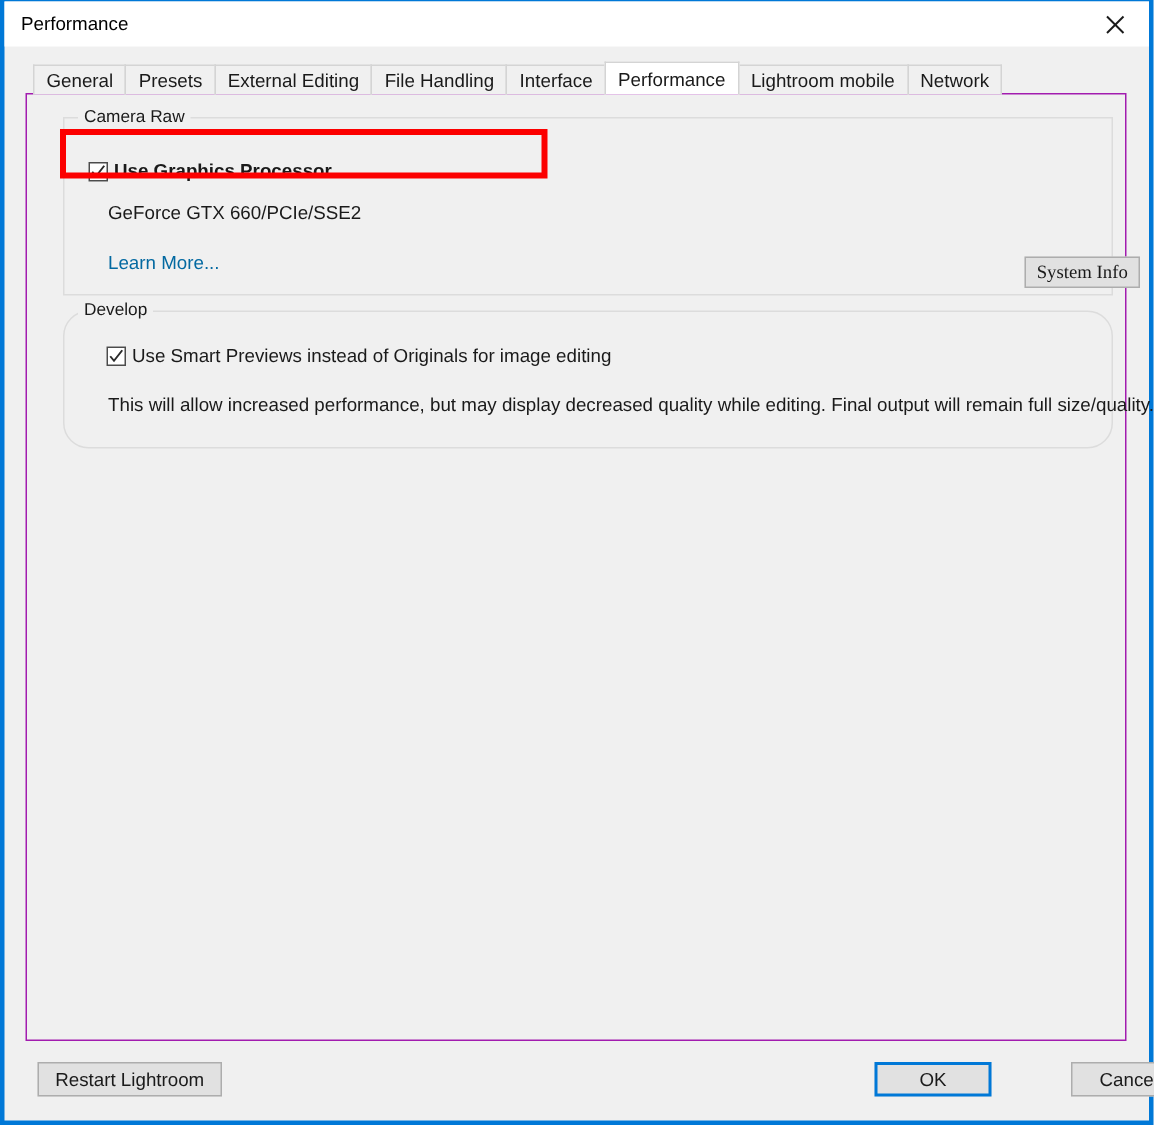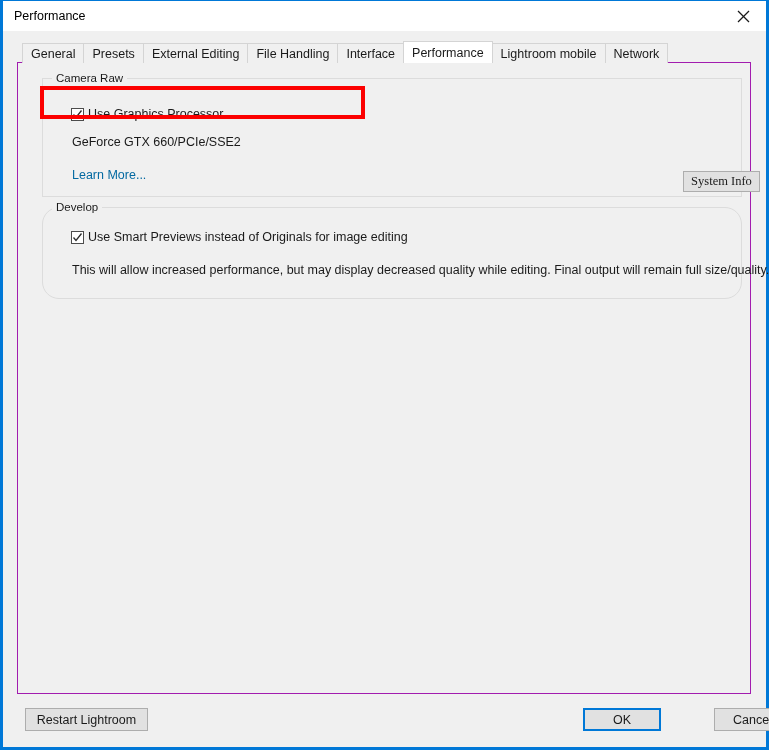--- a/index.html
+++ b/index.html
@@ -160,21 +160,21 @@
   .cb svg {
     position: absolute;
     left: 0; top: 0;
   }
   .cb-label {
     font-size: 12.5px;
     color: #1a1a1a;
     cursor: default;
   }
 
-  #row-gpu  { left: 28px; top: 28px; }
+  #row-gpu  { left: 16px; top: 28px; font-weight: bold; }
   #row-smart{ left: 28px; top: 22px; }
 
   .static-text {
     position: absolute;
     font-size: 12.5px;
     color: #1a1a1a;
     white-space: nowrap;
   }
   #gpu-name   { left: 29px; top: 56px; }
   #develop-note { left: 29px; top: 55px; }

